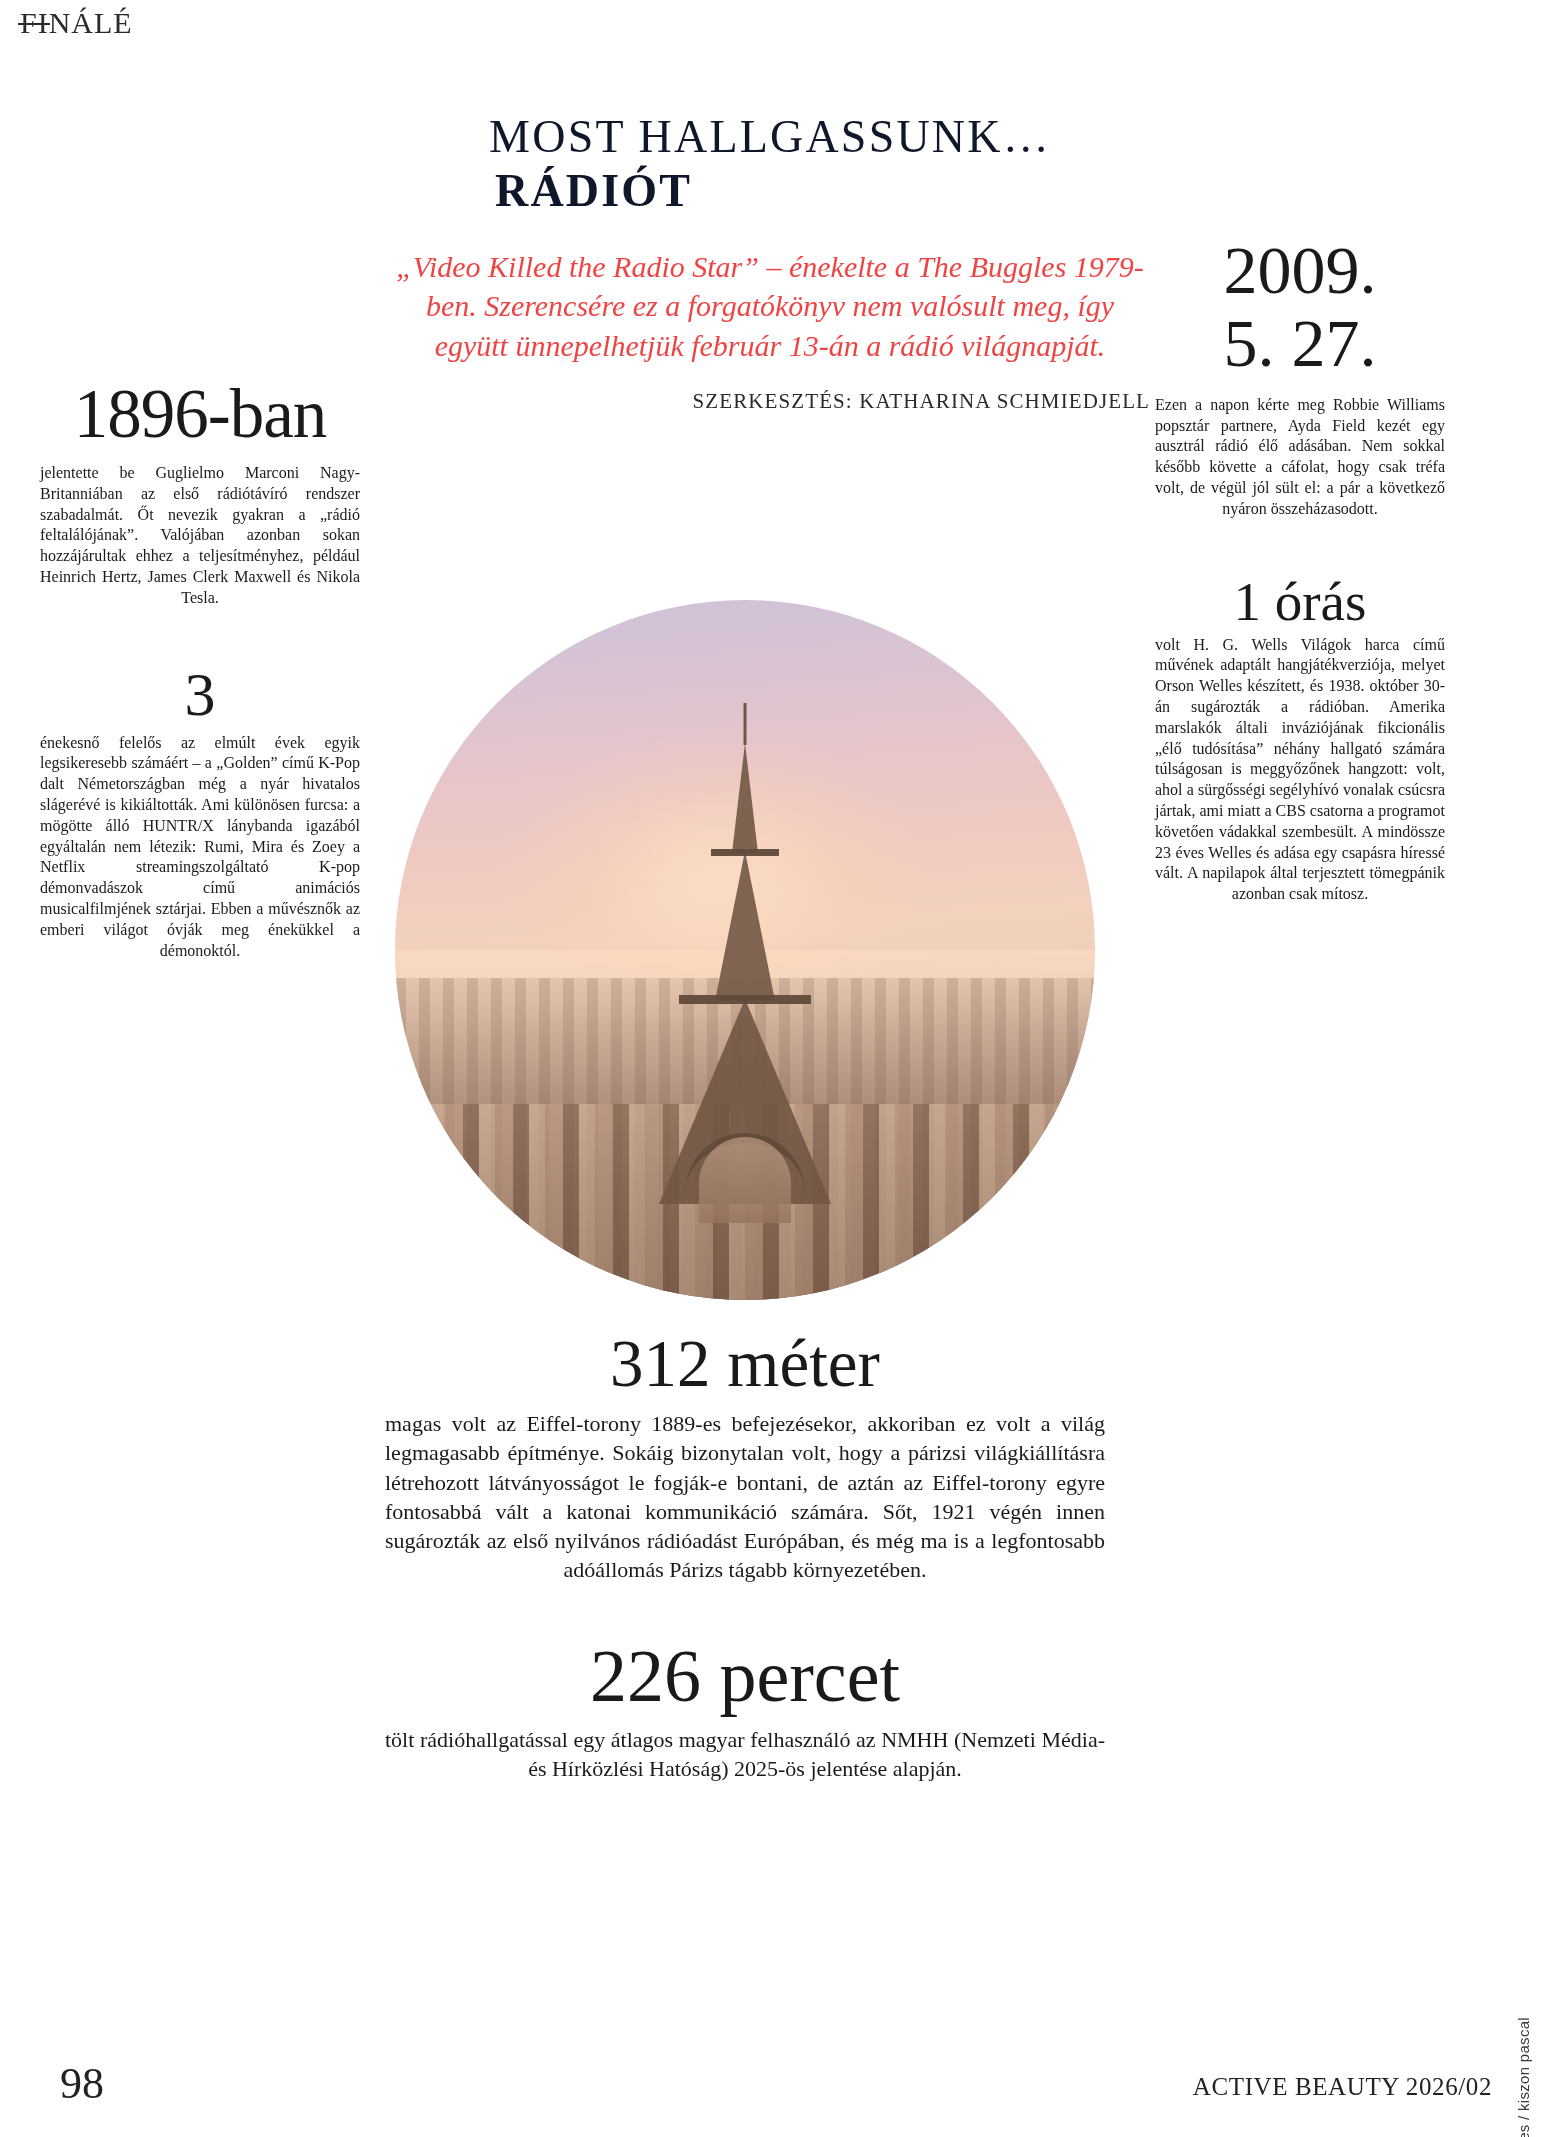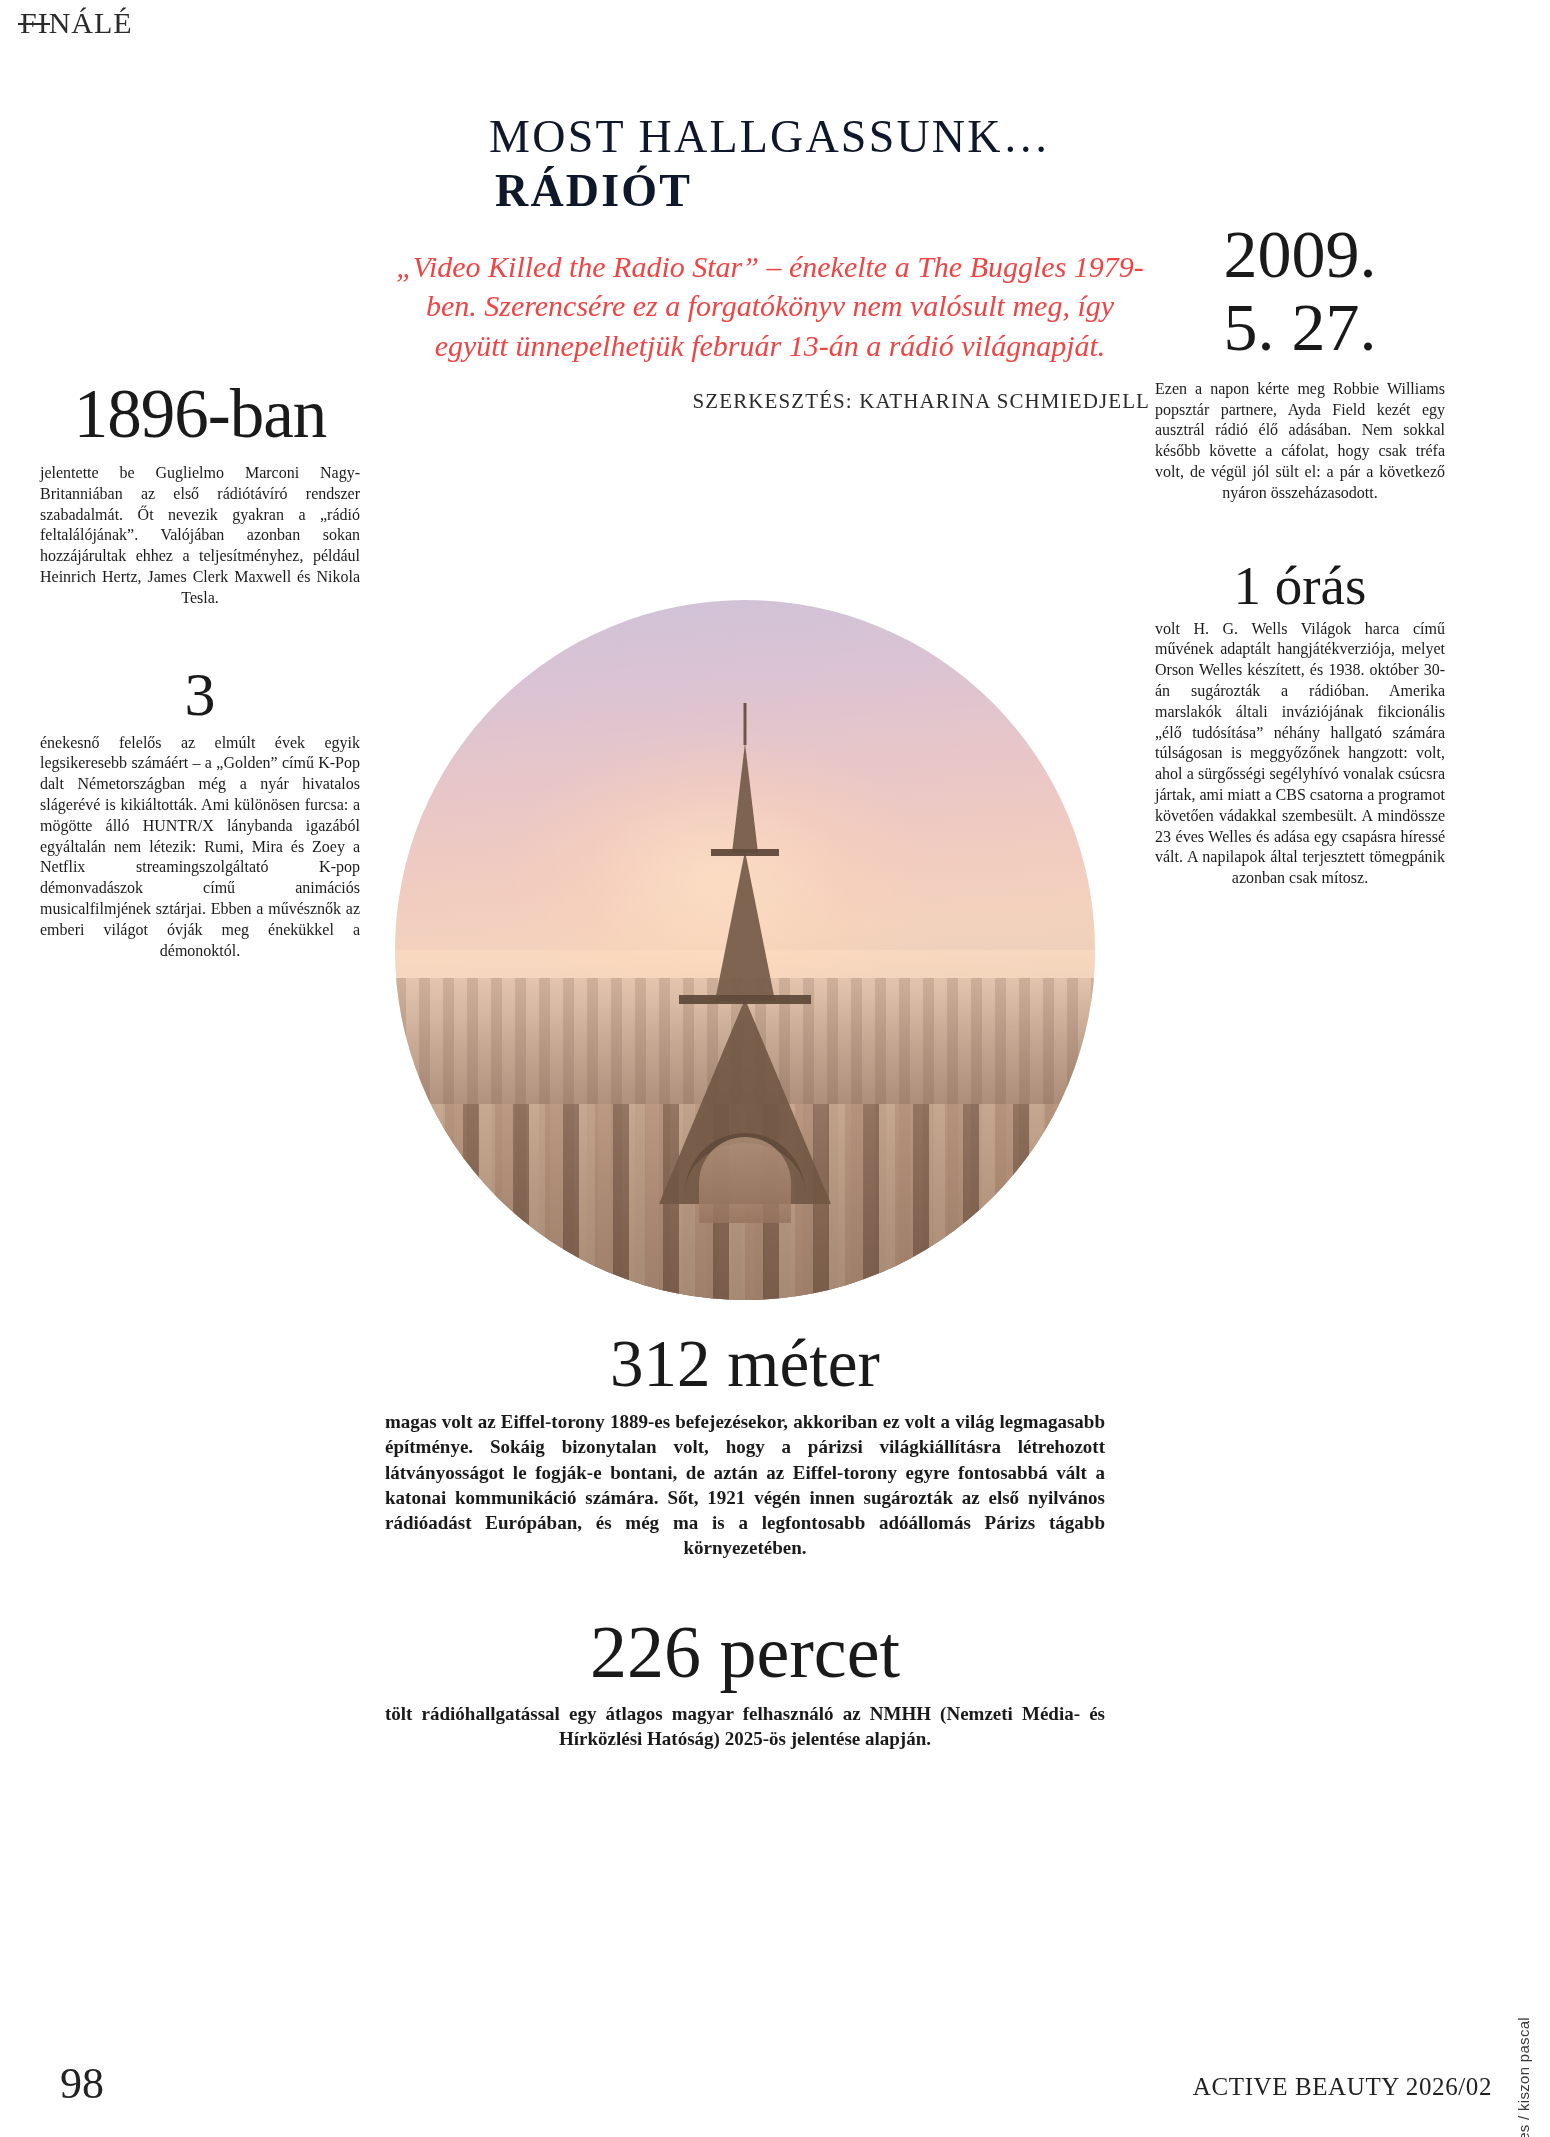--- a/index.html
+++ b/index.html
@@ -39,21 +39,21 @@
     background: #2b2b2b;
   }
 
   
   .col {
     position: absolute;
     box-sizing: border-box;
   }
   .col-left  { left: 40px;  top: 380px;  width: 320px; }
   .col-mid   { left: 390px; top: 110px;  width: 760px; }
-  .col-right { left: 1155px; top: 218px; width: 290px; }
+  .col-right { left: 1155px; top: 234px; width: 290px; }
 
   .bignum {
     text-align: center;
     font-family: "Liberation Serif", serif;
     font-weight: 400;
     color: #1a1a1a;
     line-height: 1.0;
   }
   .bignum-1896 { font-size: 69px; letter-spacing: -1px; margin-bottom: 14px; }
   .bignum-3    { font-size: 62px; margin-bottom: 8px; }
@@ -229,21 +229,21 @@
     transform: rotate(-90deg) translateY(-4px);
     white-space: nowrap;
     font-family: "Liberation Sans", sans-serif;
     font-size: 15px;
     color: #3a3a3a;
     letter-spacing: 0.3px;
   }
 
   
   .mid-blocks { position: absolute; left: 385px; top: 1330px; width: 720px; }
-  .mid-blocks .body-text { font-size: 19px; line-height: 1.33; font-weight: bold; }
+  .mid-blocks .body-text { font-size: 22px; line-height: 1.33; }
 
   
   .folio {
     position: absolute;
     left: 60px;
     bottom: 28px;
     font-family: "Liberation Serif", serif;
     font-size: 44px;
     color: #222;
   }

